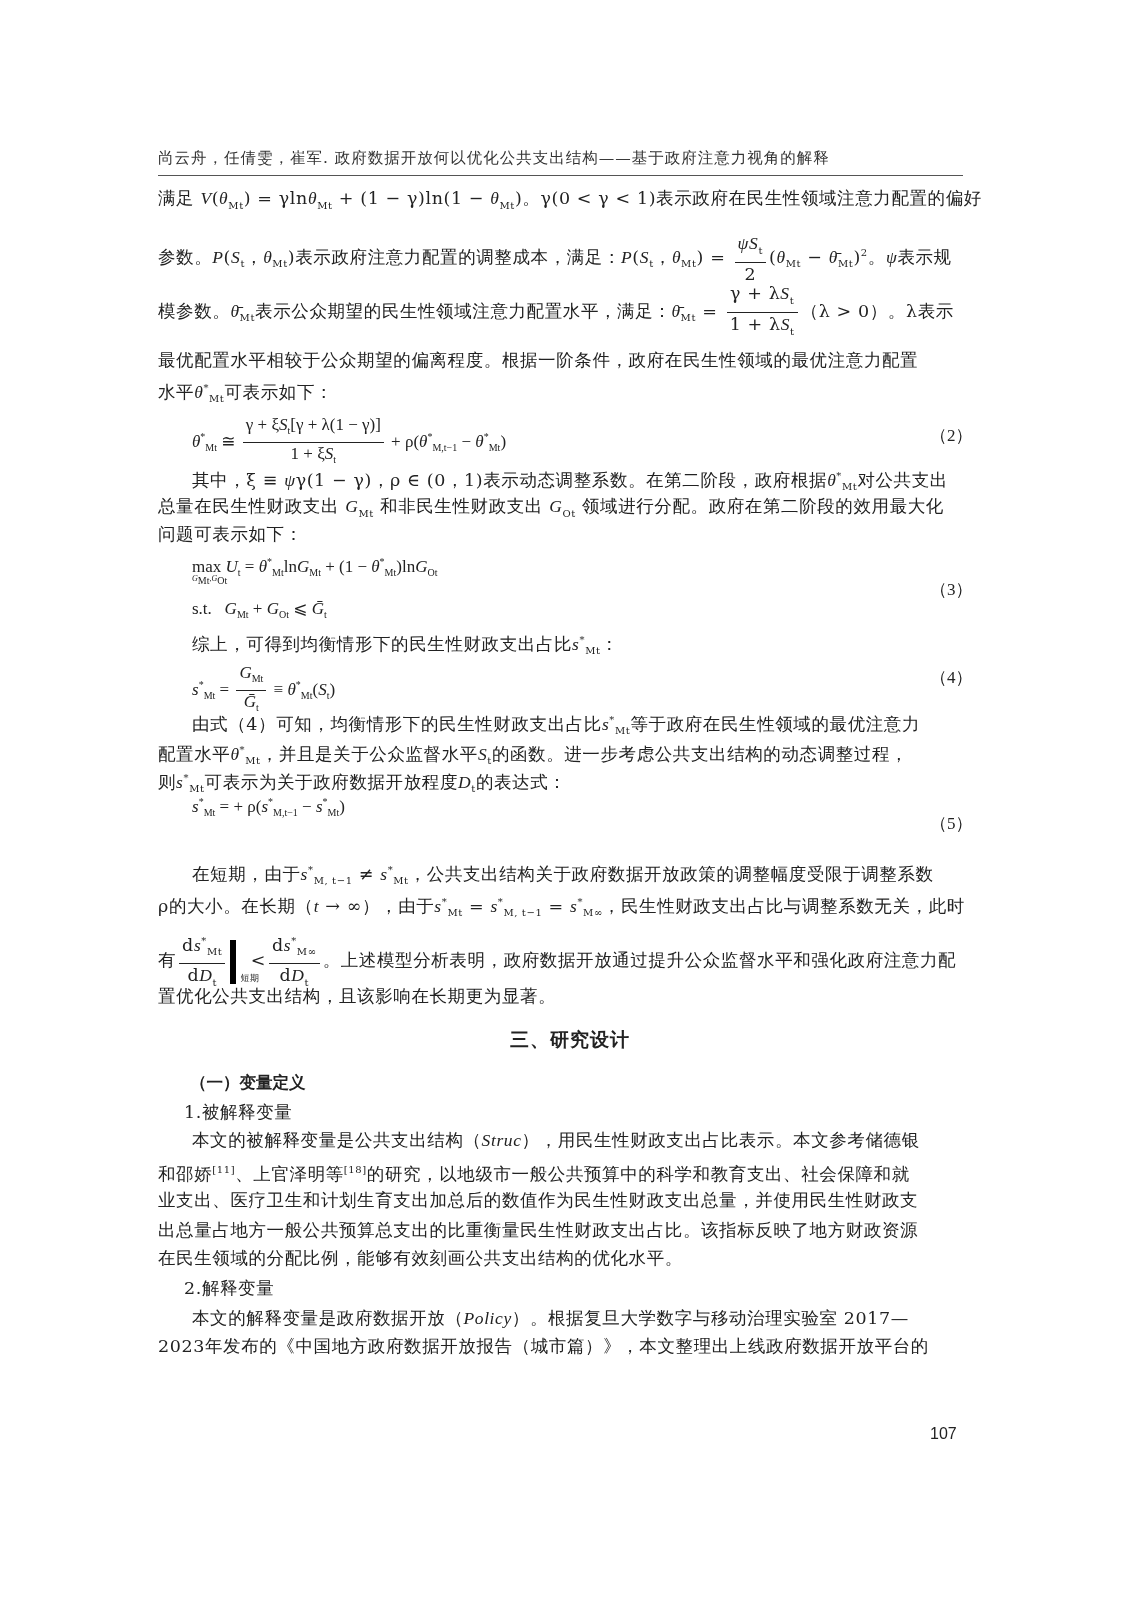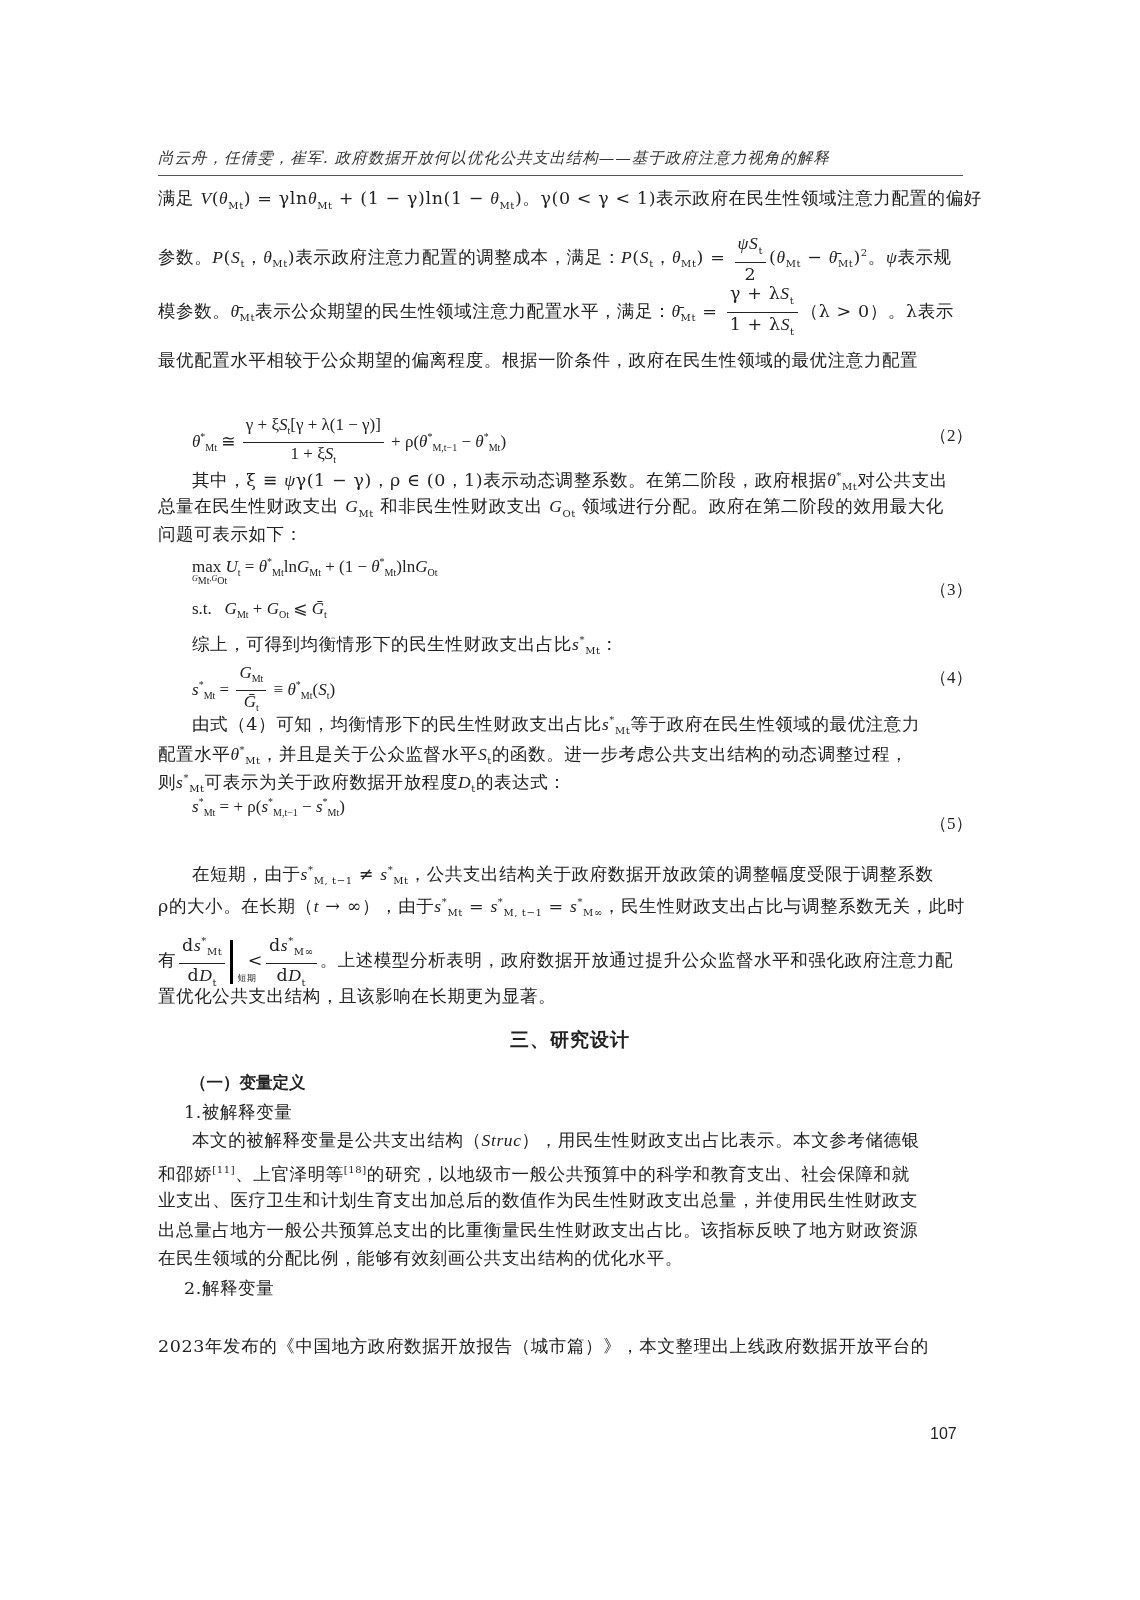--- a/index.html
+++ b/index.html
@@ -1,52 +1,53 @@
 <!DOCTYPE html>
 <html><head>
 <meta charset="utf-8">
 <style>
   html, body { margin: 0; padding: 0; background: #ffffff; }
   body { width: 1140px; height: 1600px; position: relative; overflow: hidden;
          font-family: "DejaVu Serif", "Liberation Serif", serif; color: #222; }
   .page { position: absolute; left: 0; top: 0; width: 1140px; height: 1600px; }
   .running-head { position: absolute; left: 158px; top: 148px; width: 805px;
-                  font-size: 15.5px; letter-spacing: 1px; color: #333; font-style: italic; }
+                  font-size: 15.5px; letter-spacing: 1px; color: #333; }
   .head-rule { position: absolute; left: 158px; top: 175px; width: 805px; height: 0;
                border-top: 1.5px solid #555; }
   .line { position: absolute; left: 158px; width: 805px; font-size: 17.5px; line-height: 24px;
           white-space: nowrap; letter-spacing: 0.6px; text-align: justify; }
   .indent { left: 192px; width: 771px; }
   .eq { position: absolute; font-size: 17px; white-space: nowrap; font-family: "Liberation Serif", serif; }
   .eqno { position: absolute; left: 930px; font-size: 17px; font-family: "Liberation Serif", serif; }
   i, .m { font-family: "Liberation Serif", serif; font-style: italic; }
   sub, sup { font-size: 10px; }
   .frac { display: inline-block; vertical-align: middle; text-align: center; margin: 4px 3px; }
   .frac > span { display: block; padding: 0 3px; line-height: 22px; }
   .frac > span.num { border-bottom: 1px solid #222; }
   .section-title { position: absolute; left: 0; width: 1140px; text-align: center; top: 1027px;
                    font-family: "DejaVu Sans", sans-serif; font-size: 19px; font-weight: bold; letter-spacing: 1px; }
   .subsec { position: absolute; left: 190px; top: 1072px; font-family: "DejaVu Sans", sans-serif;
             font-size: 16.5px; font-weight: bold; }
   .pageno { position: absolute; left: 930px; top: 1425px; font-size: 16px; font-family: Liberation Sans, sans-serif; }
-  .bar { display: inline-block; border-left: 3px solid #000000; height: 44px; vertical-align: middle; margin: 0 2px; position: relative; }
+  .bar { display: inline-block; border-left: 6px solid #000000; height: 44px; vertical-align: middle; margin: 0 2px; position: relative; }
   .bar small { position: absolute; left: 4px; bottom: -6px; font-size: 9px; white-space: nowrap; }
 </style>
 </head>
 <body>
 
 <div class="page">
 
   <div class="running-head">尚云舟，任倩雯，崔军. 政府数据开放何以优化公共支出结构——基于政府注意力视角的解释</div>
   <div class="head-rule"></div>
 
   <div class="line" style="top:186px">满足 <i>V</i>(<i>θ</i><sub>Mt</sub>) = γln<i>θ</i><sub>Mt</sub> + (1 − γ)ln(1 − <i>θ</i><sub>Mt</sub>)。γ(0 &lt; γ &lt; 1)表示政府在民生性领域注意力配置的偏好</div>
   <div class="line" style="top:228px">参数。<i>P</i>(<i>S</i><sub>t</sub>，<i>θ</i><sub>Mt</sub>)表示政府注意力配置的调整成本，满足：<i>P</i>(<i>S</i><sub>t</sub>，<i>θ</i><sub>Mt</sub>) = <span class="frac"><span class="num"><i>ψS</i><sub>t</sub></span><span>2</span></span>(<i>θ</i><sub>Mt</sub> − <i>θ̄</i><sub>Mt</sub>)<sup>2</sup>。<i>ψ</i>表示规</div>
   <div class="line" style="top:278px">模参数。<i>θ̄</i><sub>Mt</sub>表示公众期望的民生性领域注意力配置水平，满足：<i>θ̄</i><sub>Mt</sub> = <span class="frac"><span class="num">γ + λ<i>S</i><sub>t</sub></span><span>1 + λ<i>S</i><sub>t</sub></span></span>（λ &gt; 0）。λ表示</div>
   <div class="line" style="top:348px">最优配置水平相较于公众期望的偏离程度。根据一阶条件，政府在民生性领域的最优注意力配置</div>
+  <div class="line" style="top:376px">水平<i>θ</i><sup>*</sup><sub>Mt</sub>可表示如下：</div>
 
   <div class="eq" style="left:192px; top:410px"><i>θ</i><sup>*</sup><sub>Mt</sub> ≅ <span class="frac"><span class="num">γ + ξ<i>S</i><sub>t</sub>[γ + λ(1 − γ)]</span><span>1 + ξ<i>S</i><sub>t</sub></span></span> + ρ(<i>θ</i><sup>*</sup><sub>M,t−1</sub> − <i>θ</i><sup>*</sup><sub>Mt</sub>)</div>
   <div class="eqno" style="top:424px">（2）</div>
 
   <div class="line indent" style="top:464px">其中，ξ ≡ <i>ψ</i>γ(1 − γ)，ρ ∈ (0，1)表示动态调整系数。在第二阶段，政府根据<i>θ</i><sup>*</sup><sub>Mt</sub>对公共支出</div>
   <div class="line" style="top:494px">总量在民生性财政支出 <i>G</i><sub>Mt</sub> 和非民生性财政支出 <i>G</i><sub>Ot</sub> 领域进行分配。政府在第二阶段的效用最大化</div>
   <div class="line" style="top:522px">问题可表示如下：</div>
 
   <div class="eq" style="left:192px; top:556px">max <i>U</i><sub>t</sub> = <i>θ</i><sup>*</sup><sub>Mt</sub>ln<i>G</i><sub>Mt</sub> + (1 − <i>θ</i><sup>*</sup><sub>Mt</sub>)ln<i>G</i><sub>Ot</sub></div>
   <div class="eq" style="left:192px; top:574px; font-size:8px"><i>G</i><sub>Mt</sub>,<i>G</i><sub>Ot</sub></div>
@@ -74,16 +75,17 @@
   <div class="subsec">（一）变量定义</div>
   <div class="line" style="left:184px; top:1100px">1.被解释变量</div>
 
   <div class="line indent" style="top:1128px">本文的被解释变量是公共支出结构（<i>Struc</i>），用民生性财政支出占比表示。本文参考储德银</div>
   <div class="line" style="top:1158px">和邵娇<sup>[11]</sup>、上官泽明等<sup>[18]</sup>的研究，以地级市一般公共预算中的科学和教育支出、社会保障和就</div>
   <div class="line" style="top:1188px">业支出、医疗卫生和计划生育支出加总后的数值作为民生性财政支出总量，并使用民生性财政支</div>
   <div class="line" style="top:1218px">出总量占地方一般公共预算总支出的比重衡量民生性财政支出占比。该指标反映了地方财政资源</div>
   <div class="line" style="top:1246px">在民生领域的分配比例，能够有效刻画公共支出结构的优化水平。</div>
 
   <div class="line" style="left:184px; top:1276px">2.解释变量</div>
+  <div class="line indent" style="top:1306px">本文的解释变量是政府数据开放（<i>Policy</i>）。根据复旦大学数字与移动治理实验室 2017—</div>
   <div class="line" style="top:1334px">2023年发布的《中国地方政府数据开放报告（城市篇）》，本文整理出上线政府数据开放平台的</div>
 
   <div class="pageno">107</div>
 </div>
 
 </body></html>

